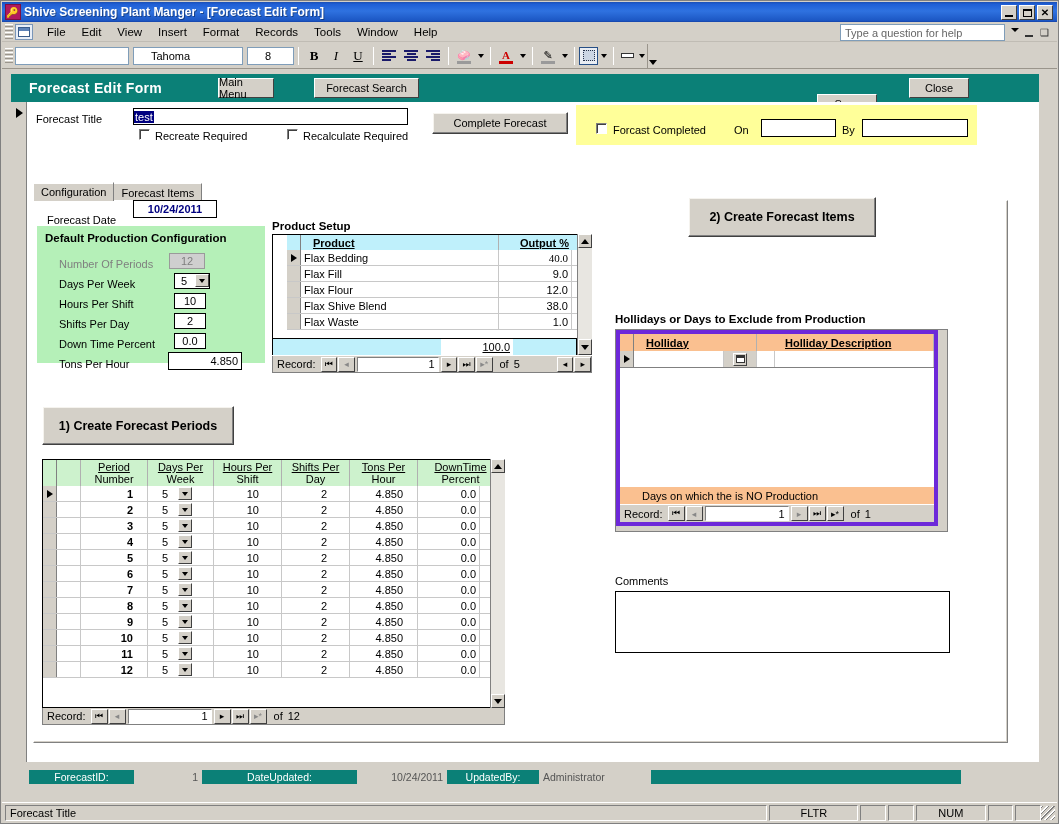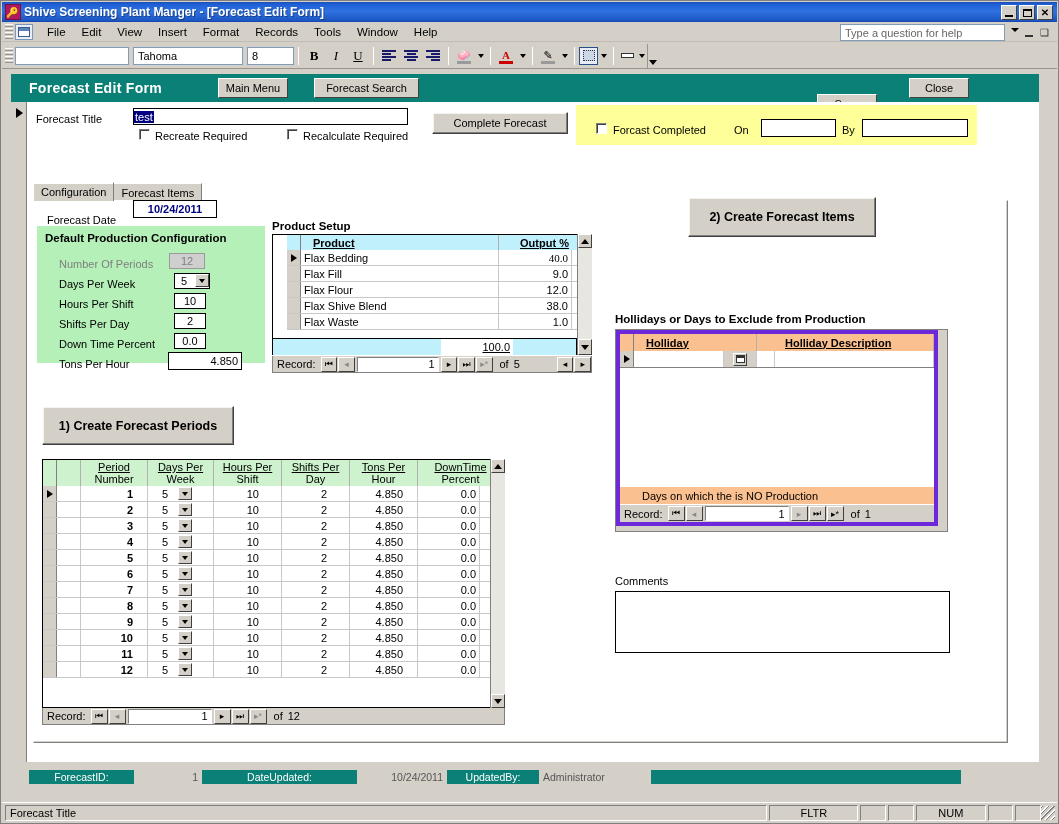--- a/index.html
+++ b/index.html
@@ -87,21 +87,21 @@
   .doc-res { right: 6px; }
 
   
   .fmtbar {
     position: absolute; left: 1px; top: 42px; width: 1055px; height: 26px;
     background: #d4d0c8; display: flex; align-items: center;
     border-bottom: 1px solid #9a958c;
   }
   .combo {
     height: 18px; background: #fff; border: 1px solid #7f9db9;
-    display: flex; align-items: center; padding-left: 4px;
+    display: flex; align-items: center; padding-left: 17px;
     font-size: 11px; color: #000; position: relative;
   }
   .combo.disabled { background:#fff; color:#888; }
   .sep { width: 1px; height: 18px; background: #9a958c; margin: 0 4px;
          border-right: 1px solid #fff; }
   .tbtn {
     width: 22px; height: 21px; display: flex; align-items: center; justify-content: center;
     font-size: 13px; color: #000;
   }
   .tbtn.bold { font-weight: bold; font-family: "Liberation Serif", serif; }
@@ -382,21 +382,21 @@
         <i></i>
       </div>
     <div class="ddarrow"></div>
     <div class="overflow"></div>
   </div>
 
   <div class="mdi">
 
     <div class="formhdr">
       <div class="formhdr-title">Forecast Edit Form</div>
-      <div class="hbtn" style="position:absolute;left:207px;top:4px;width:70px;">Main Menu</div>
+      <div class="hbtn" style="position:absolute;left:207px;top:4px;width:56px;">Main Menu</div>
       <div class="hbtn" style="position:absolute;left:303px;top:4px;width:105px;">Forecast Search</div>
       <div class="hbtn" style="position:absolute;left:806px;top:20px;width:60px;">Save</div>
       <div class="hbtn" style="position:absolute;left:898px;top:4px;width:60px;">Close</div>
     </div>
 
     <div class="detail">
 
       <div class="recsel"></div>
 
       <div class="lbl" style="left:25px; top:11px;">Forecast Title</div>

